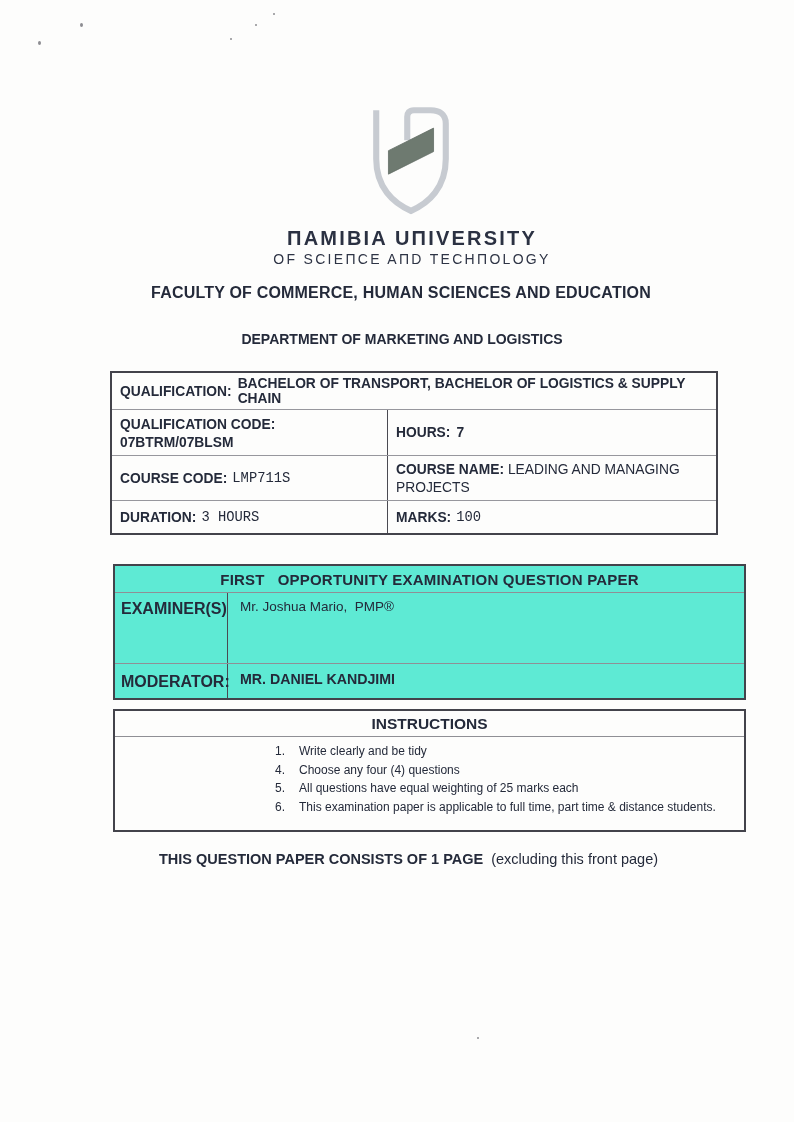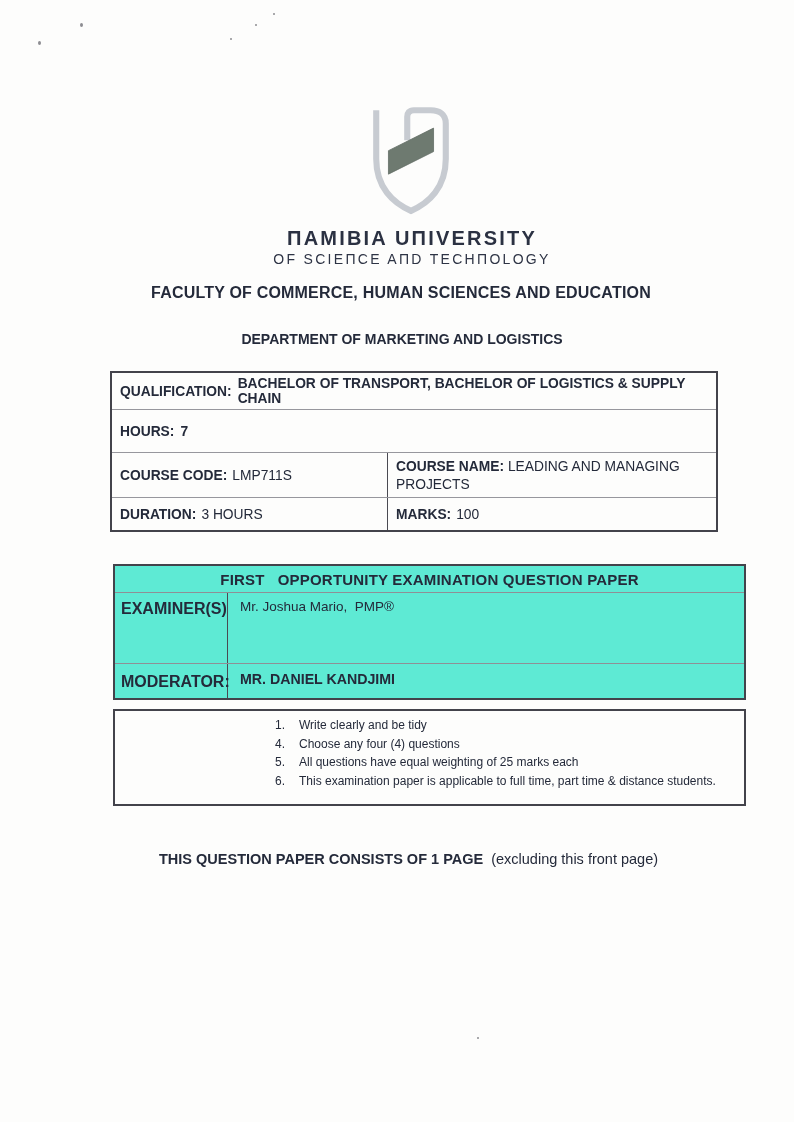--- a/index.html
+++ b/index.html
@@ -48,21 +48,21 @@
   .t1 .row:first-child{border-top:none;}
   .cell{box-sizing:border-box;padding:3px 8px;display:flex;align-items:center;}
   .cL{width:276px;border-right:1px solid #4a4a52;}
   .cR{flex:1;}
   .r1{min-height:25px;}
   .r2{min-height:42px;}
   .r3{min-height:37px;}
   .r4{min-height:31px;}
   .r5{min-height:32px;}
   .stack{display:block;line-height:18px;padding-top:3px;}
-  .val{margin-left:5px;font-weight:400;}
+  .val{margin-left:5px;font-weight:400;font-family:Liberation Mono, monospace;}
   .val-b{margin-left:6px;font-weight:700;}
   .wrapcell{display:block;line-height:18px;padding-top:2px;max-width:310px;}
 
   
   .t2{
     position:absolute;left:113px;top:564px;width:633px;
     border:2px solid #43434b;box-sizing:border-box;background:#5eead4;
   }
   .t2-title{
     min-height:26px;display:flex;align-items:center;justify-content:center;
@@ -122,20 +122,26 @@
 <div class="department">DEPARTMENT OF MARKETING AND LOGISTICS</div>
 
 <div class="t1">
   <div class="row">
     <div class="cell cR r1">
       <b>QUALIFICATION:</b>
       <b class="val-b">BACHELOR OF TRANSPORT, BACHELOR OF LOGISTICS &amp; SUPPLY CHAIN</b>
     </div>
   </div>
   <div class="row">
+    <div class="cell cL r2">
+      <span class="stack">
+        <b>QUALIFICATION CODE:</b><br>
+        <b>07BTRM/07BLSM</b>
+      </span>
+    </div>
     <div class="cell cR r2">
       <b>HOURS:</b>
       <b class="val-b">7</b>
     </div>
   </div>
   <div class="row">
     <div class="cell cL r3">
       <b>COURSE CODE:</b>
       <span class="val">LMP711S</span>
     </div>
@@ -164,20 +170,21 @@
     <div class="lab">EXAMINER(S)</div>
     <div class="valcell">Mr. Joshua Mario,  PMP®</div>
   </div>
   <div class="row moderator-row">
     <div class="lab">MODERATOR:</div>
     <div class="valcell">MR. DANIEL KANDJIMI</div>
   </div>
 </div>
 
 <div class="t3">
+  <div class="t3-title">INSTRUCTIONS</div>
   <div class="t3-body">
     <div class="instr-item">
       <span class="num">1.</span>
       <span class="txt">Write clearly and be tidy</span>
     </div>
     <div class="instr-item">
       <span class="num">4.</span>
       <span class="txt">Choose any four (4) questions</span>
     </div>
     <div class="instr-item">

